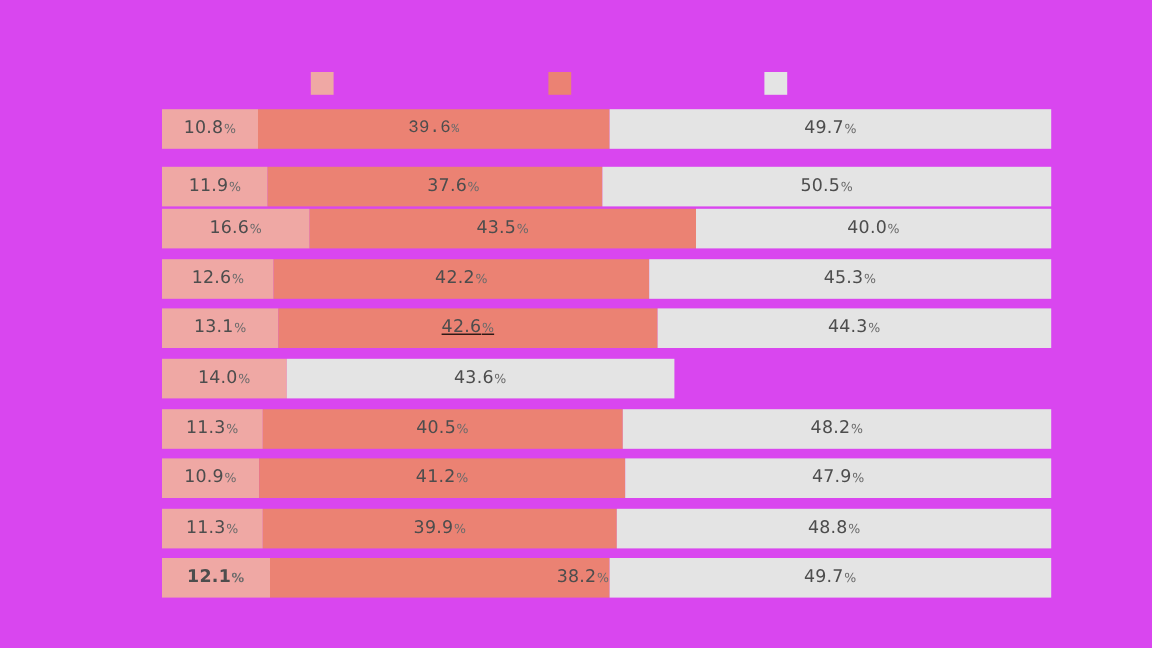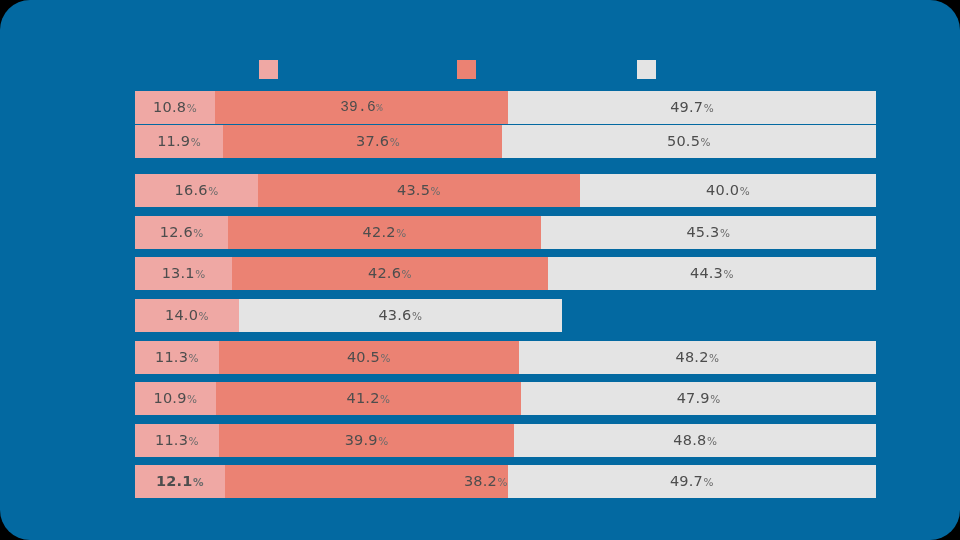--- a/index.html
+++ b/index.html
@@ -11,22 +11,21 @@
   body {
     width: 960px;
     height: 540px;
     overflow: hidden;
     font-family: "DejaVu Sans", "Liberation Sans", sans-serif;
   }
   #chart-root {
     position: relative;
     width: 960px;
     height: 540px;
-    background: #0369a1;
-    border-radius: 30px;
+    background: #d946ef;
   }
 
   
   #legend {
     position: absolute;
     left: 0;
     top: 0;
     width: 960px;
     height: 90px;
   }
@@ -168,21 +167,21 @@
         <div class="bar-seg" style="background: rgb(239, 168, 164); width: 80.028px;">
           <span class="seg-label">10.8<span class="pct">%</span></span>
         </div>
         <div class="bar-seg" style="background: rgb(235, 130, 115); width: 293.436px; font-family: Liberation Mono, monospace;">
           <span class="seg-label">39.6<span class="pct">%</span></span>
         </div>
         <div class="bar-seg" style="background: rgb(228, 228, 228); width: 368.277px;">
           <span class="seg-label">49.7<span class="pct">%</span></span>
         </div>
       </div>
-      <div class="bar-row" style="top: 34px;">
+      <div class="bar-row" style="top: 48px;">
         <div class="bar-seg" style="background: rgb(239, 168, 164); width: 88.179px;">
           <span class="seg-label">11.9<span class="pct">%</span></span>
         </div>
         <div class="bar-seg" style="background: rgb(235, 130, 115); width: 278.616px; padding-left: 31px;">
           <span class="seg-label">37.6<span class="pct">%</span></span>
         </div>
         <div class="bar-seg" style="background: rgb(228, 228, 228); width: 374.205px;">
           <span class="seg-label">50.5<span class="pct">%</span></span>
         </div>
       </div>
@@ -205,21 +204,21 @@
           <span class="seg-label">42.2<span class="pct">%</span></span>
         </div>
         <div class="bar-seg" style="background: rgb(228, 228, 228); width: 335.673px;">
           <span class="seg-label">45.3<span class="pct">%</span></span>
         </div>
       </div>
       <div class="bar-row" style="top: 166px;">
         <div class="bar-seg" style="background: rgb(239, 168, 164); width: 97.071px;">
           <span class="seg-label">13.1<span class="pct">%</span></span>
         </div>
-        <div class="bar-seg" style="background: rgb(235, 130, 115); width: 315.666px;">
+        <div class="bar-seg" style="background: rgb(235, 130, 115); width: 315.666px; text-decoration: underline;">
           <span class="seg-label">42.6<span class="pct">%</span></span>
         </div>
         <div class="bar-seg" style="background: rgb(228, 228, 228); width: 328.263px;">
           <span class="seg-label">44.3<span class="pct">%</span></span>
         </div>
       </div>
       <div class="bar-row" style="top: 208px;">
         <div class="bar-seg" style="background: rgb(239, 168, 164); width: 103.74px;">
           <span class="seg-label">14.0<span class="pct">%</span></span>
         </div>

